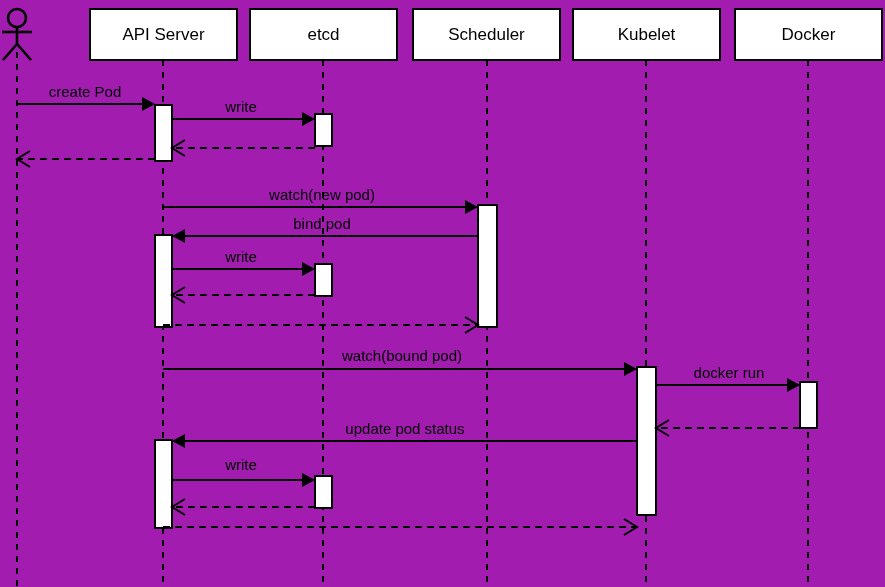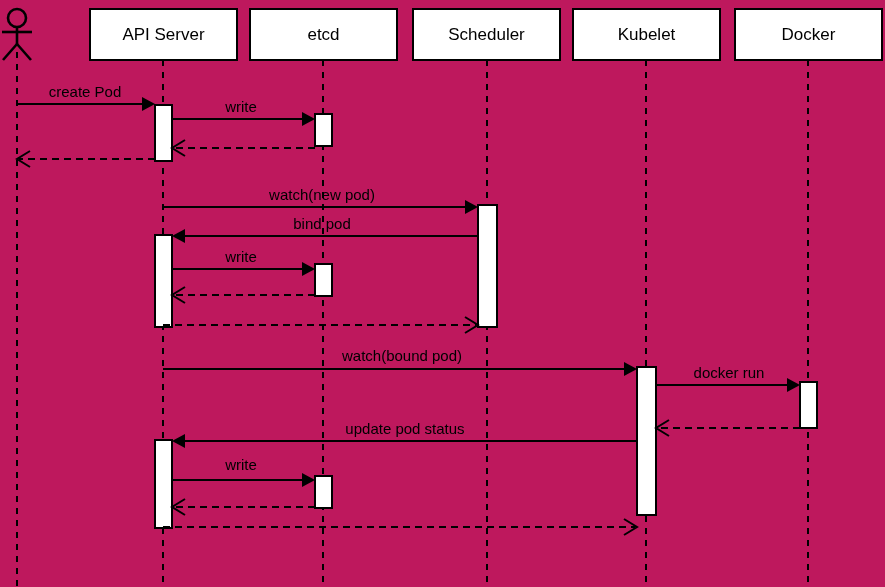--- a/index.html
+++ b/index.html
@@ -8,21 +8,21 @@
     padding: 0;
     background: #ffffff;
   }
   body {
     font-family: "Liberation Sans", sans-serif;
   }
   #diagram-root {
     position: relative;
     width: 885px;
     height: 587px;
-    background: #be185d;
+    background: #a21caf;
     overflow: hidden;
   }
   #seq-svg {
     display: block;
     width: 885px;
     height: 587px;
   }
   .lifeline-box-rect {
     fill: #ffffff;
     stroke: #000000;

